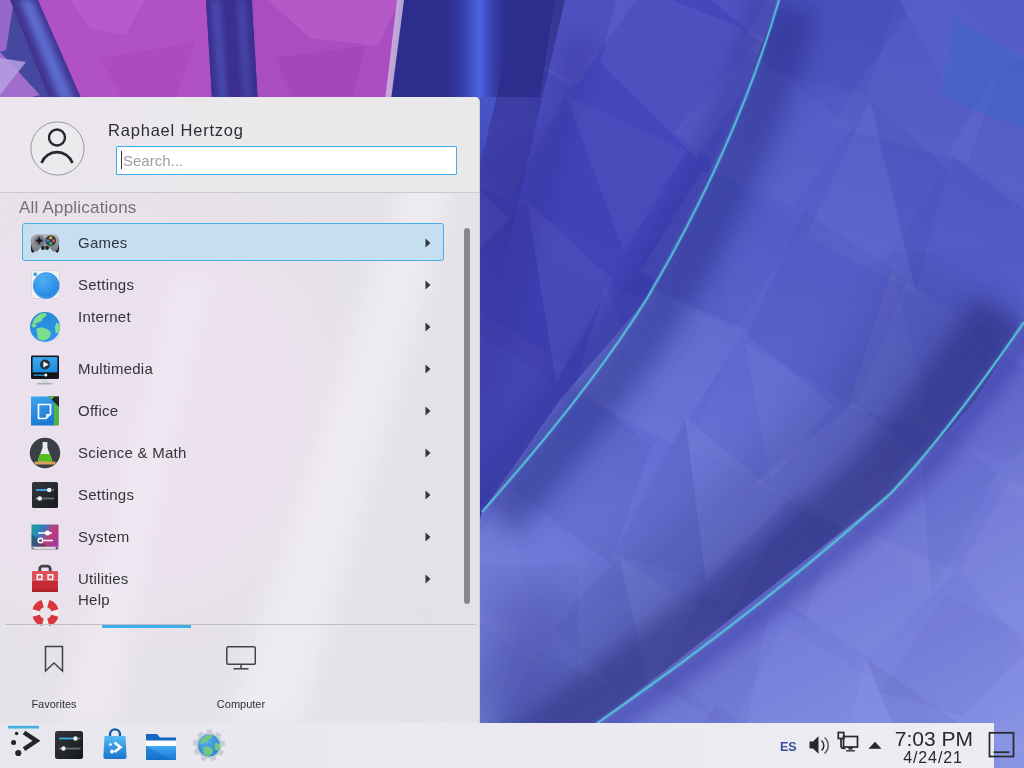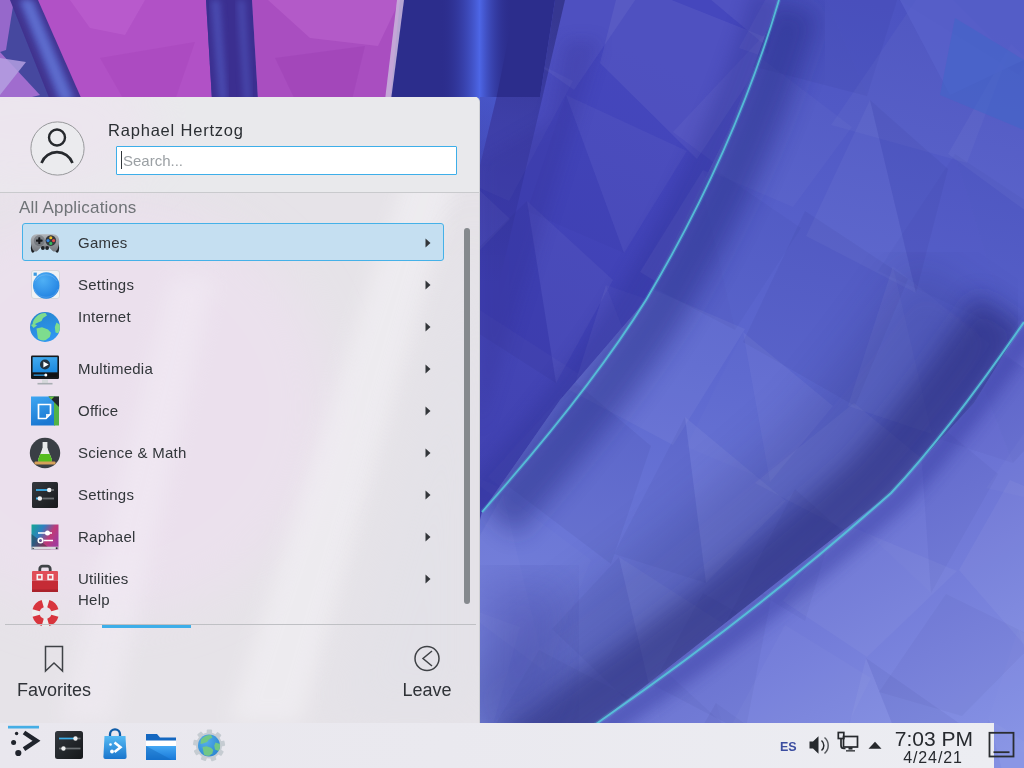--- a/index.html
+++ b/index.html
@@ -15,21 +15,21 @@
 #uname{position:absolute;left:108px;top:24px;font-size:16.5px;letter-spacing:0.8px;color:#2b2f33}
 #searchbox{position:absolute;left:116px;top:49px;width:341px;height:29px;background:#fff;border:1.5px solid #3daee9;border-radius:1px}
 #searchbox span{position:absolute;left:6px;top:5px;font-size:15px;color:#9ba0a4}
 #cursor{position:absolute;left:4px;top:4px;width:1px;height:18px;background:#31363b}
 #allapps{position:absolute;left:19px;top:101px;font-size:17px;letter-spacing:0.2px;color:#6f7377}
 .rowhl{position:absolute;left:22px;top:126px;width:422px;height:38px;background:#c5dff1;border:1px solid #45b1e8;border-radius:3px}
 .ric{position:absolute;left:29px;width:32px;height:32px}
 .rtx{position:absolute;left:78px;font-size:15px;letter-spacing:0.25px;color:#32363a}
 .rar{position:absolute;left:425px;width:6px;height:10px}
 .tab{position:absolute;top:548px;width:94px;text-align:center}
-.tab .lbl{display:block;margin-top:3px;font-size:18px;color:#2f3237}
+.tab .lbl{display:block;margin-top:21px;font-size:11px;color:#2f3237}
 </style></head>
 <body>
 <div id="stage">
 <svg id="wall" width="1024" height="768" viewBox="0 0 1024 768">
 <defs>
 <linearGradient id="gC" x1="860" y1="0" x2="680" y2="768" gradientUnits="userSpaceOnUse">
 <stop offset="0" stop-color="#4c53c1"></stop>
           <stop offset="0.5" stop-color="#5d68cf"></stop>
           <stop offset="0.85" stop-color="#707cd9"></stop>
           <stop offset="1" stop-color="#7583de"></stop>
@@ -691,21 +691,21 @@
 <rect x="2.5" y="3.5" width="27" height="25" fill="url(#gSy)"></rect>
 <polygon points="2.5,28.5 2.5,13 22,28.5" fill="#2b2e33" opacity="0.45"></polygon>
 <line x1="9" y1="12" x2="23" y2="12" stroke="#ffffff" stroke-width="1.5"></line>
 <circle cx="18.5" cy="12" r="2.5" fill="#ffffff"></circle>
 <circle cx="11.5" cy="19.5" r="2.3" fill="none" stroke="#ffffff" stroke-width="1.5"></circle>
 <line x1="14.5" y1="19.5" x2="24" y2="19.5" stroke="#ffffff" stroke-width="1.5"></line>
 <rect x="2.5" y="25.7" width="27" height="2.8" fill="#d8dade"></rect>
 <rect x="26.8" y="26.3" width="1.8" height="1.8" fill="#2c2f33"></rect>
 <path d="M3.5,26.3 l1.8,1.8 h-1.8 z" fill="#2c2f33"></path>
 </svg></div>
-<div class="rtx" style="top:430.9px">Raphael</div>
+<div class="rtx" style="top:430.9px">System</div>
 <svg class="rar" style="top:434.5px" width="6" height="10" viewBox="0 0 6 10">
         <polygon points="0.5,0.5 5.5,5 0.5,9.5" fill="#33363a"></polygon>
       </svg>
 <div class="ric" style="top:466px"><svg width="32" height="32" viewBox="0 0 32 32">
 <path d="M10.8,8 V6 a2.8,2.8 0 0 1 2.8,-2.8 h4.8 a2.8,2.8 0 0 1 2.8,2.8 V8" stroke="#3f4347" stroke-width="2.8" fill="none"></path>
 <rect x="3" y="8" width="26" height="9.5" rx="1" fill="#e04e58"></rect>
 <rect x="3" y="17.5" width="26" height="11.5" fill="#c52b35"></rect>
 <rect x="3" y="26.5" width="26" height="2.5" fill="#aa222c"></rect>
 <rect x="8.3" y="11.8" width="4.6" height="4.6" fill="none" stroke="#f5f5f6" stroke-width="1.6"></rect>
 <rect x="19.1" y="11.8" width="4.6" height="4.6" fill="none" stroke="#f5f5f6" stroke-width="1.6"></rect>
@@ -725,20 +725,21 @@
 </g>
 </g>
 </svg></div>
 <div class="rtx" style="top:494px">Help</div>
 <div id="scrollbar"></div>
 <div id="tabsep"></div>
 <div id="tabind"></div>
 <div class="tab" style="left:7px"><svg width="30" height="28" viewBox="0 0 30 28">
           <path d="M6.5,1.5 h17 v24.5 l-8.5,-8 -8.5,8 z" fill="none" stroke="#3f4246" stroke-width="1.5"></path>
         </svg><span class="lbl">Favorites</span></div>
-<div class="tab" style="left:380px"><svg width="30" height="28" viewBox="0 0 30 28">
+<div class="tab" style="left:194px"><svg width="30" height="28" viewBox="0 0 30 28">
           <g fill="none" stroke="#3f4246" stroke-width="1.5">
-            <circle cx="15" cy="13.5" r="12"></circle>
-            <polyline points="20,6 11,13.5 20,21"></polyline>
+            <rect x="0.8" y="1.8" width="28.5" height="17.5" rx="1.5"></rect>
+            <line x1="15" y1="19.3" x2="15" y2="23.3"></line>
+            <line x1="7.5" y1="23.8" x2="22.5" y2="23.8"></line>
           </g>
-        </svg><span class="lbl">Leave</span></div>
+        </svg><span class="lbl">Computer</span></div>
 </div>
 </div>
 
 </body></html>

